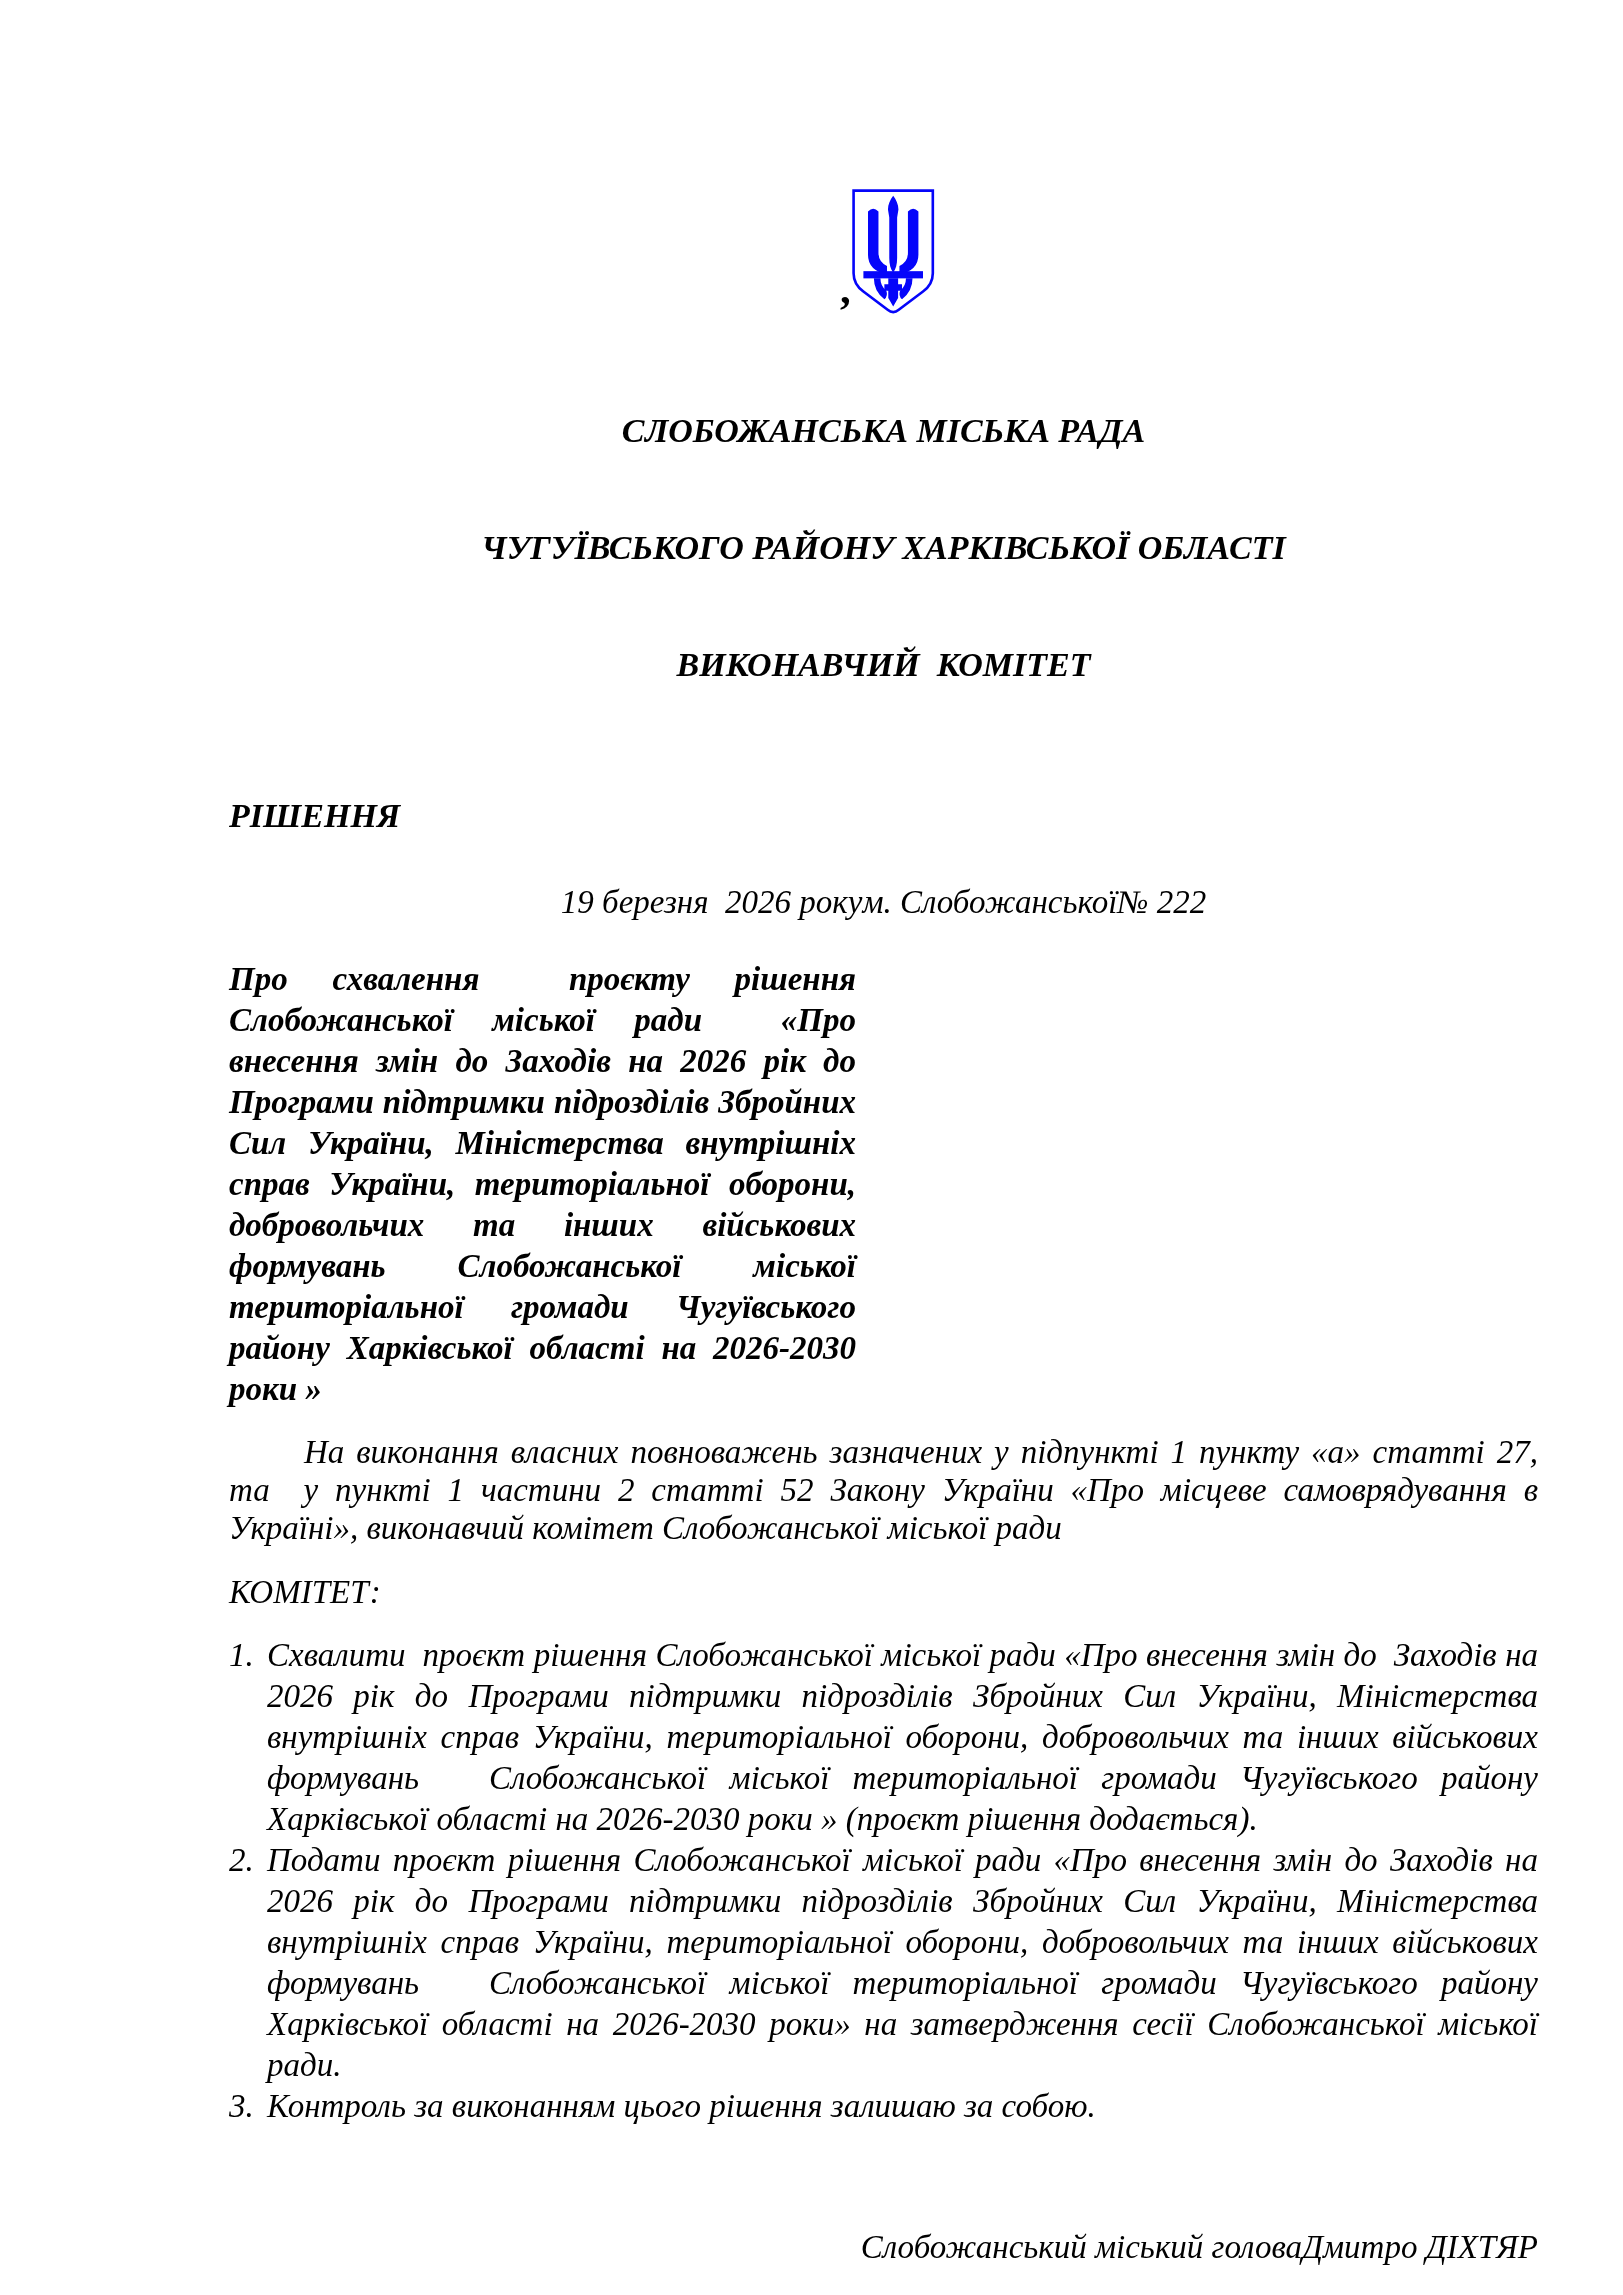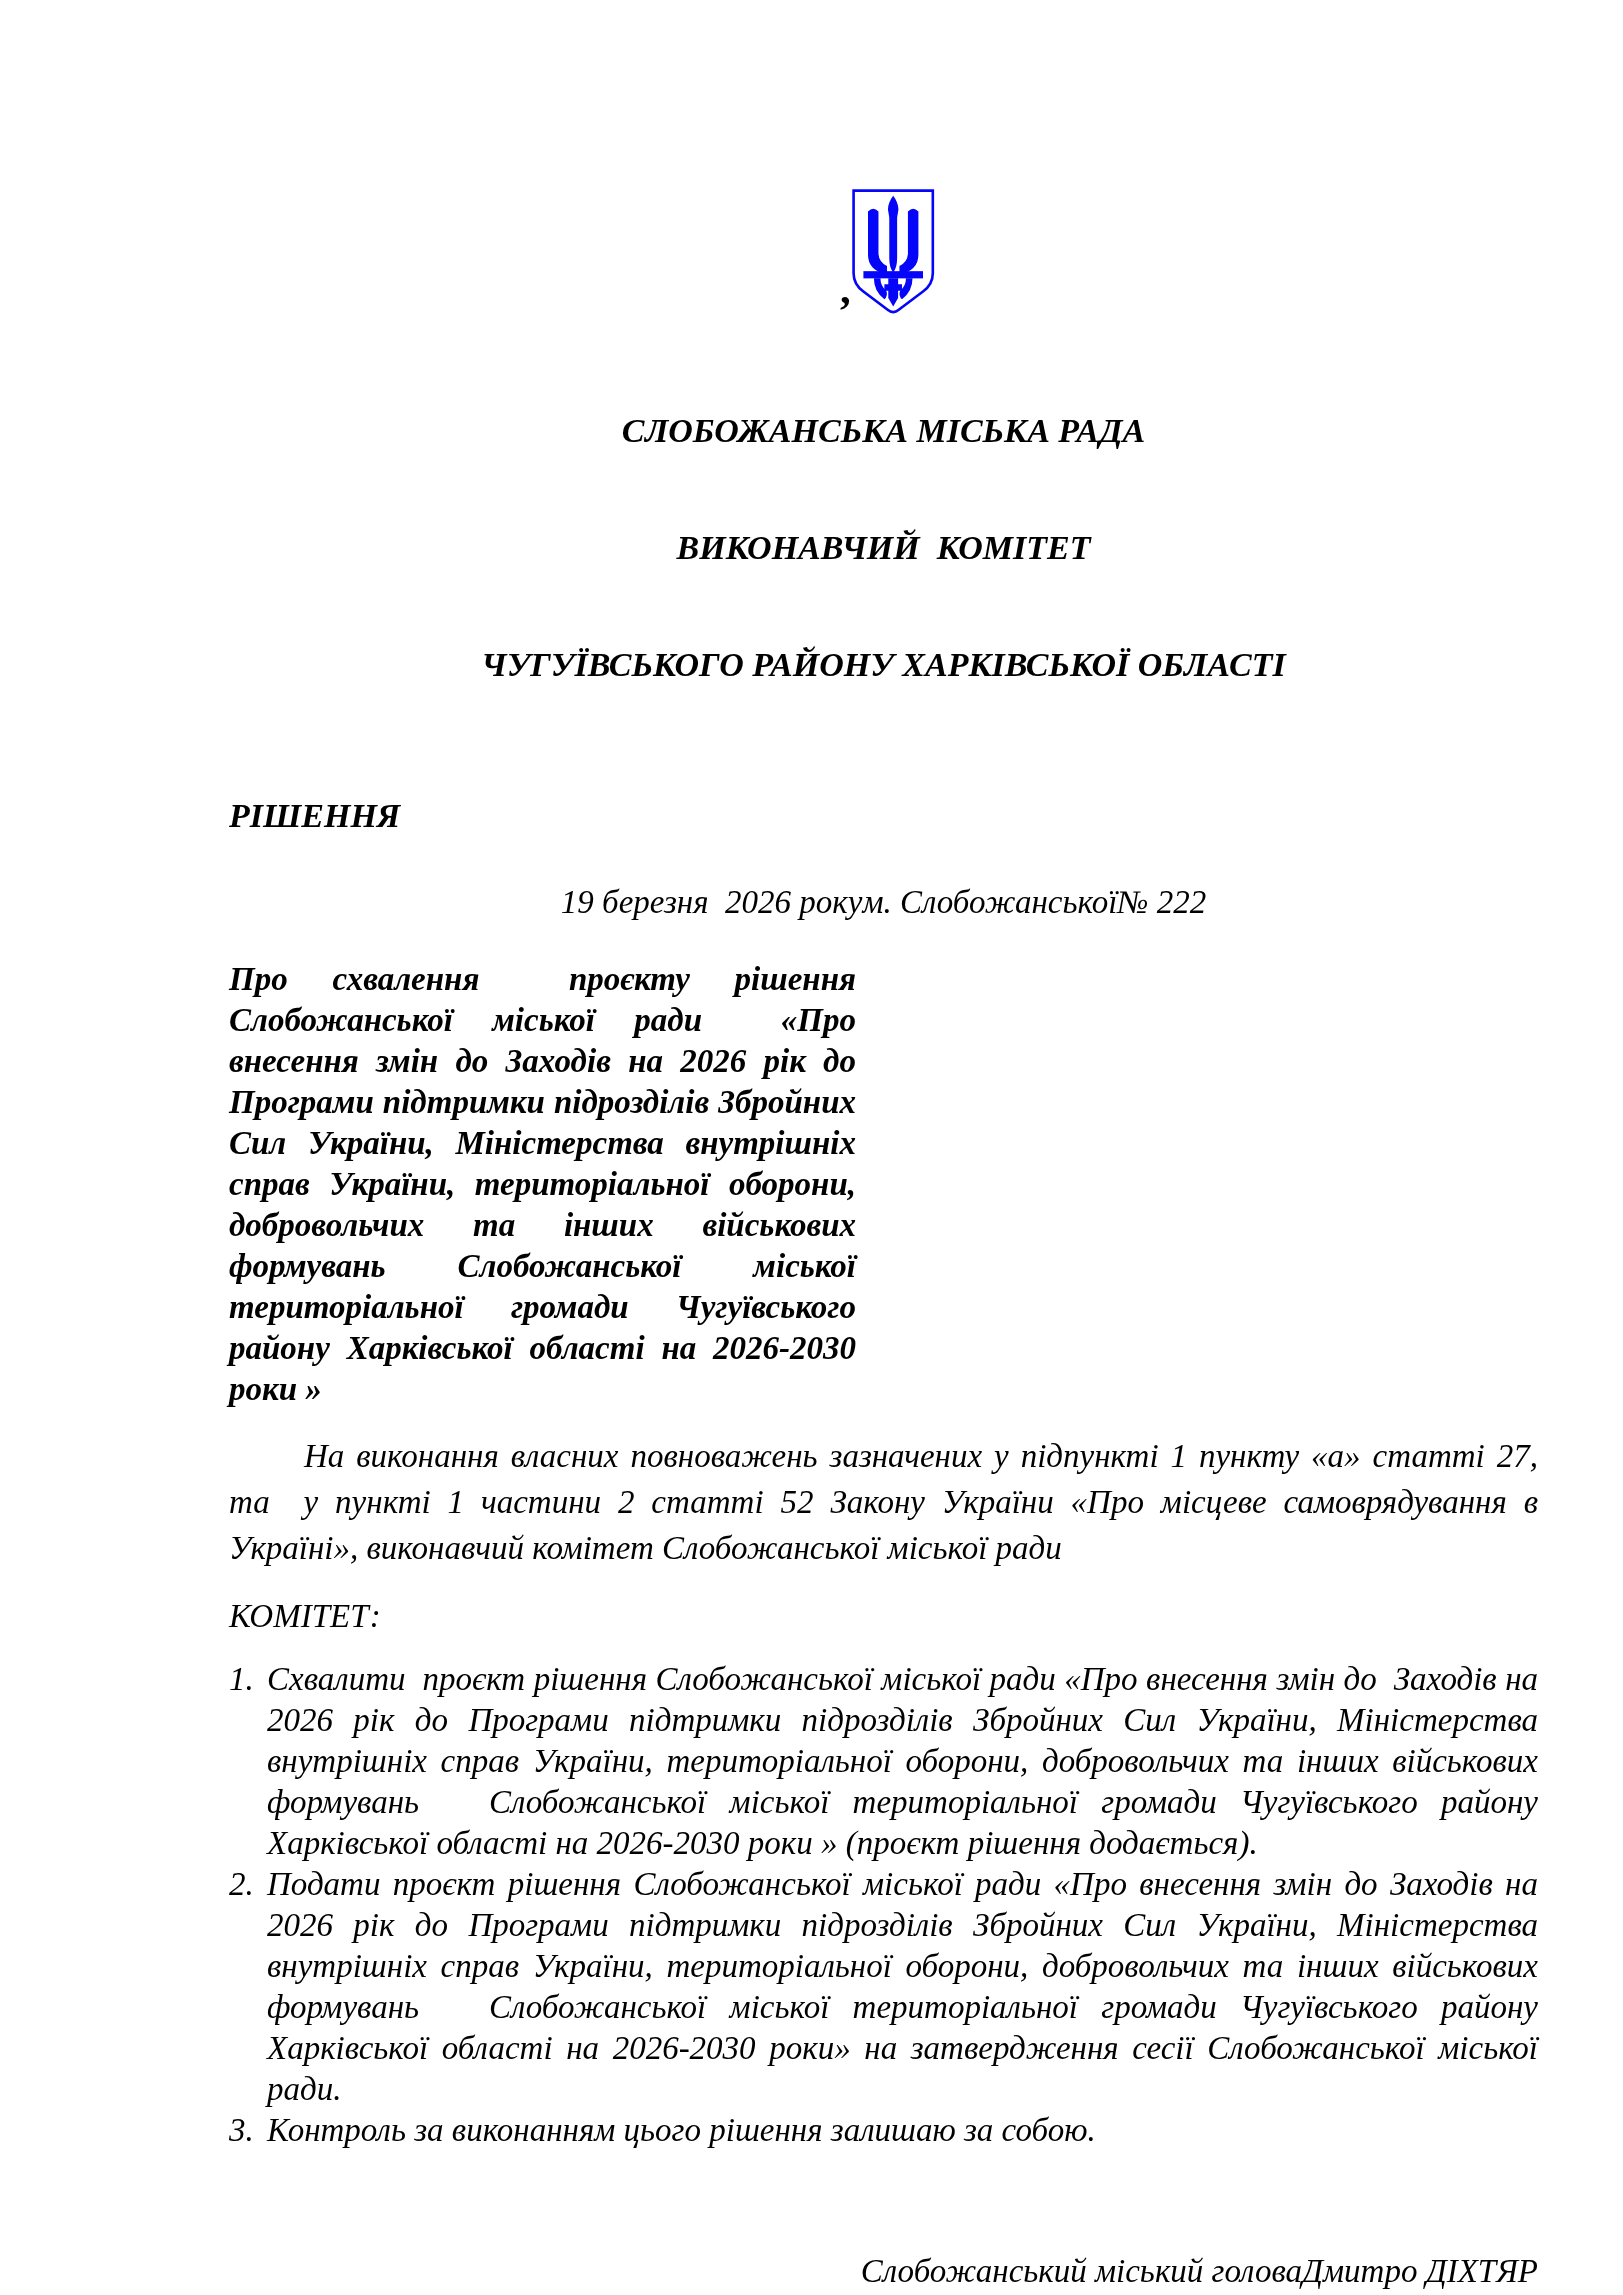--- a/index.html
+++ b/index.html
@@ -64,21 +64,21 @@
     width: 627px;
     font-weight: bold;
     font-size: 33px;
     line-height: 41px;
     text-align: justify;
     white-space: pre-wrap;
   }
   .intro {
     margin-top: 23.6px;
     font-size: 33px;
-    line-height: 46px;
+    line-height: 38px;
     text-align: justify;
     text-indent: 75px;
     white-space: pre-wrap;
   }
   .resolved {
     margin-top: 26px;
     font-size: 33px;
     line-height: 38px;
   }
   ol.resolutions {
@@ -129,22 +129,22 @@
         <path d="M65.5 12 C61 18 57.5 25 57.5 33 L59.5 45 L59.5 107 C59.5 117 61.5 124 65.5 129 C69.5 124 71.5 117 71.5 107 L71.5 45 L73.5 33 C73.5 25 70 18 65.5 12 Z" fill="currentColor"></path>
         <rect x="20" y="127" width="91" height="11" fill="currentColor"></rect>
         <path d="M36 138 Q36 158 52 170 Q58 165 55 157 Q46 150 46 138 Z" fill="currentColor"></path>
         <path d="M95 138 Q95 158 79 170 Q73 165 76 157 Q85 150 85 138 Z" fill="currentColor"></path>
         <path d="M58 138 L73 138 L73 147 L79 147 L79 157 L73 157 L73 168 L65.5 181 L58 168 L58 157 L52 157 L52 147 L58 147 Z" fill="currentColor"></path>
       </svg>
     </span>
 
     <div class="org-header">
       <div>СЛОБОЖАНСЬКА МІСЬКА РАДА</div>
+      <div>ЧУГУЇВСЬКОГО РАЙОНУ ХАРКІВСЬКОЇ ОБЛАСТІ</div>
       <div>ВИКОНАВЧИЙ  КОМІТЕТ</div>
-      <div>ЧУГУЇВСЬКОГО РАЙОНУ ХАРКІВСЬКОЇ ОБЛАСТІ</div>
     </div>
 
     <div class="doc-type">РІШЕННЯ</div>
 
     <div class="meta-row">
       <span>19 березня  2026 року</span>
       <span>м. Слобожанської</span>
       <span>№ 222</span>
     </div>
 

